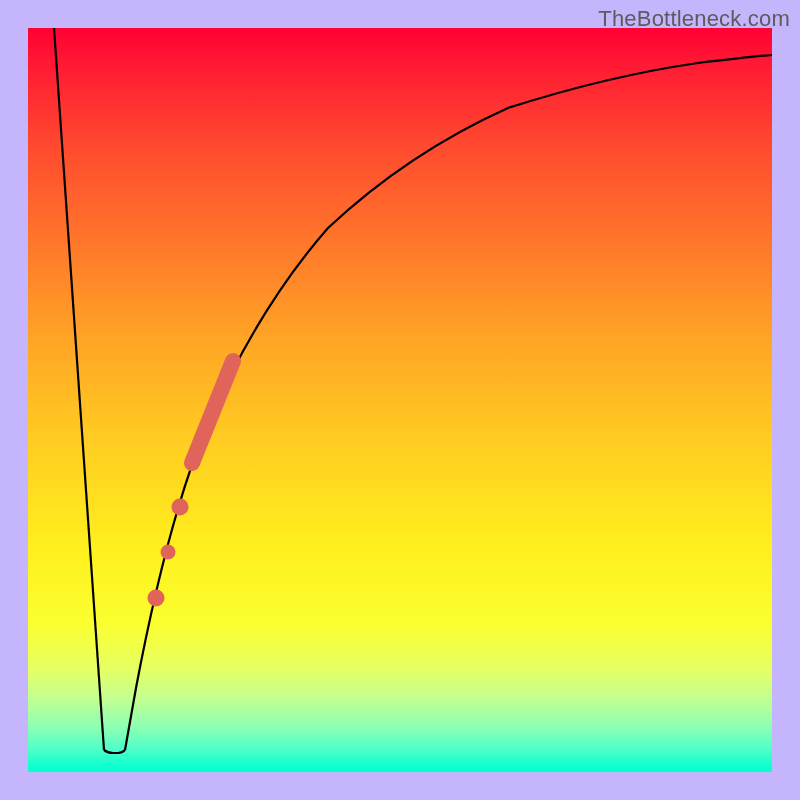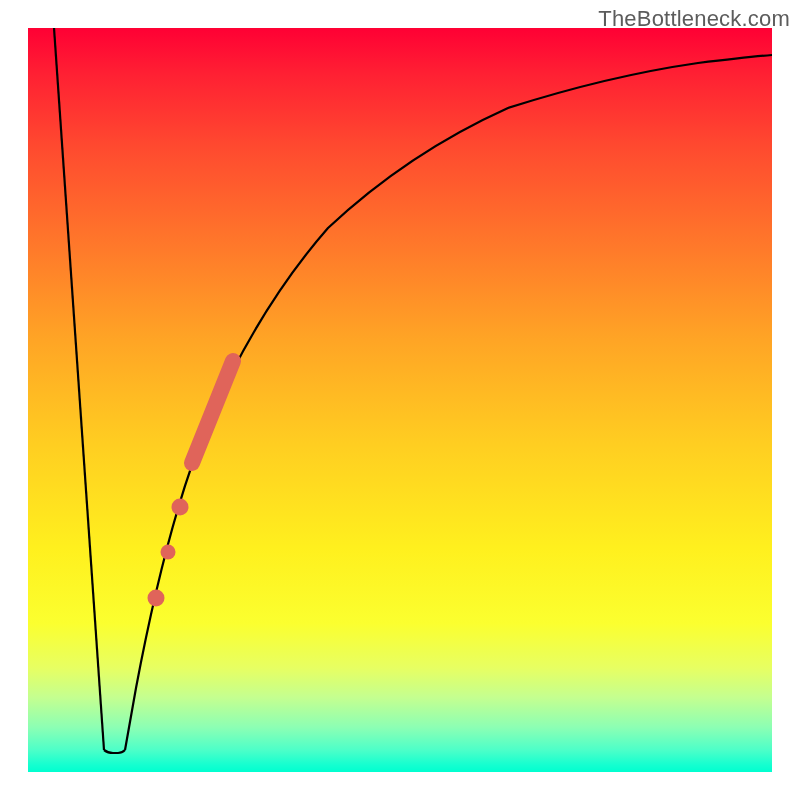--- a/index.html
+++ b/index.html
@@ -8,21 +8,21 @@
     width: 800px;
     height: 800px;
     overflow: hidden;
     background: #000;
     font-family: Arial, Helvetica, sans-serif;
   }
   .chart-frame {
     position: relative;
     width: 800px;
     height: 800px;
-    background: #ffffff;
+    background: #c4b5fd;
   }
   .plot-area {
     position: absolute;
     left: 28px;
     top: 28px;
     width: 744px;
     height: 744px;
     overflow: hidden;
   }
   .gradient-bg {

